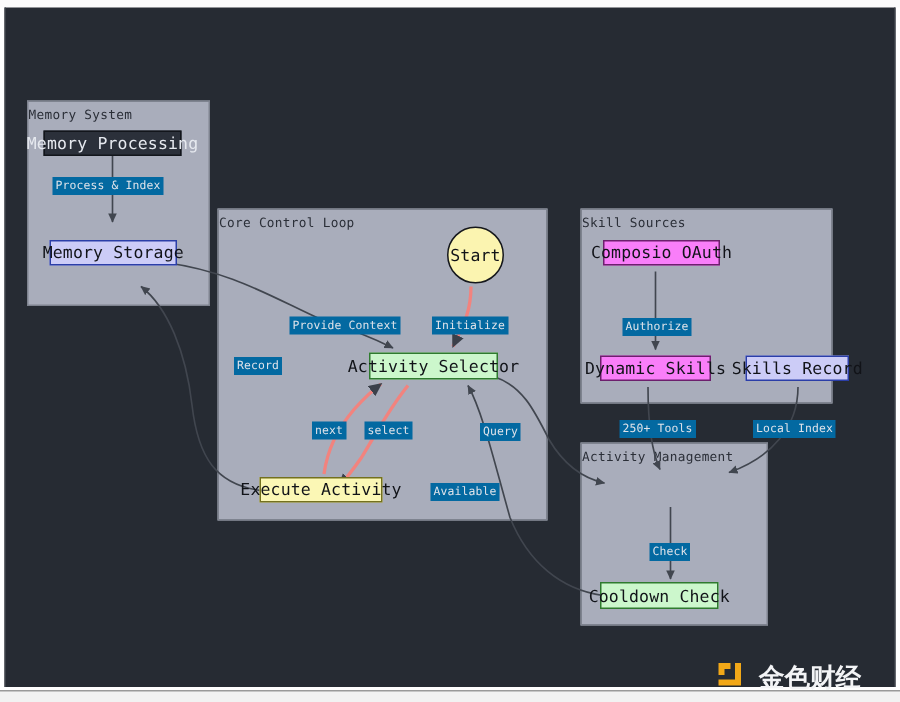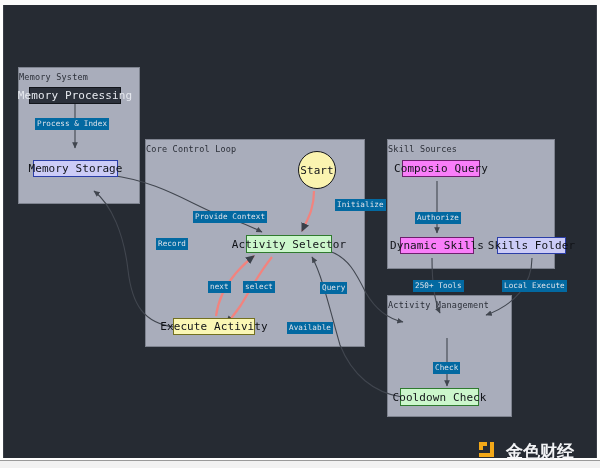--- a/index.html
+++ b/index.html
@@ -209,57 +209,57 @@
 
     <div class="node green" style="left:242px; top:230px; width:86px; height:18px;">
       <span>Activity Selector</span>
     </div>
 
     <div class="node yellow" style="left:169px; top:313px; width:82px; height:17px;">
       <span>Execute Activity</span>
     </div>
 
     <div class="node pink" style="left:398px; top:155px; width:78px; height:17px;">
-      <span>Composio Query</span>
+      <span>Composio OAuth</span>
     </div>
 
     <div class="node pink" style="left:396px; top:232px; width:74px; height:17px;">
       <span>Dynamic Skills</span>
     </div>
 
     <div class="node lav" style="left:493px; top:232px; width:69px; height:17px;">
-      <span>Skills Folder</span>
+      <span>Skills Record</span>
     </div>
 
 
     <div class="node green" style="left:396px; top:383px; width:79px; height:18px;">
       <span>Cooldown Check</span>
     </div>
 
     <div class="elabel" style="left:31px; top:113px;"><span>Process &amp; Index</span></div>
 
-    <div class="elabel" style="left:284px; top:194px;margin-left:47px;"><span>Initialize</span></div>
+    <div class="elabel" style="left:284px; top:206px;"><span>Initialize</span></div>
 
     <div class="elabel" style="left:189px; top:206px;"><span>Provide Context</span></div>
 
     <div class="elabel" style="left:152px; top:233px;"><span>Record</span></div>
 
     <div class="elabel" style="left:239px; top:276px;"><span>select</span></div>
 
     <div class="elabel" style="left:204px; top:276px;"><span>next</span></div>
 
     <div class="elabel" style="left:316px; top:277px;"><span>Query</span></div>
 
     <div class="elabel" style="left:283px; top:317px;"><span>Available</span></div>
 
     <div class="elabel" style="left:411px; top:207px;"><span>Authorize</span></div>
 
     <div class="elabel" style="left:409px; top:275px;"><span>250+ Tools</span></div>
 
-    <div class="elabel" style="left:498px; top:275px;"><span>Local Execute</span></div>
+    <div class="elabel" style="left:498px; top:275px;"><span>Local Index</span></div>
 
     <div class="elabel" style="left:429px; top:357px;"><span>Check</span></div>
 
   </div>
 
   <div id="watermark">
     <div id="wm-mark">
       <svg width="22" height="22" viewBox="0 0 22 22">
         <path d="M1,1 L9,1 L9,5 L5,5 L5,9 L1,9 Z" fill="#f2a818"></path>
         <path d="M12,1 L16,1 L16,16 L1,16 L1,12 L12,12 Z" fill="#f2a818"></path>

